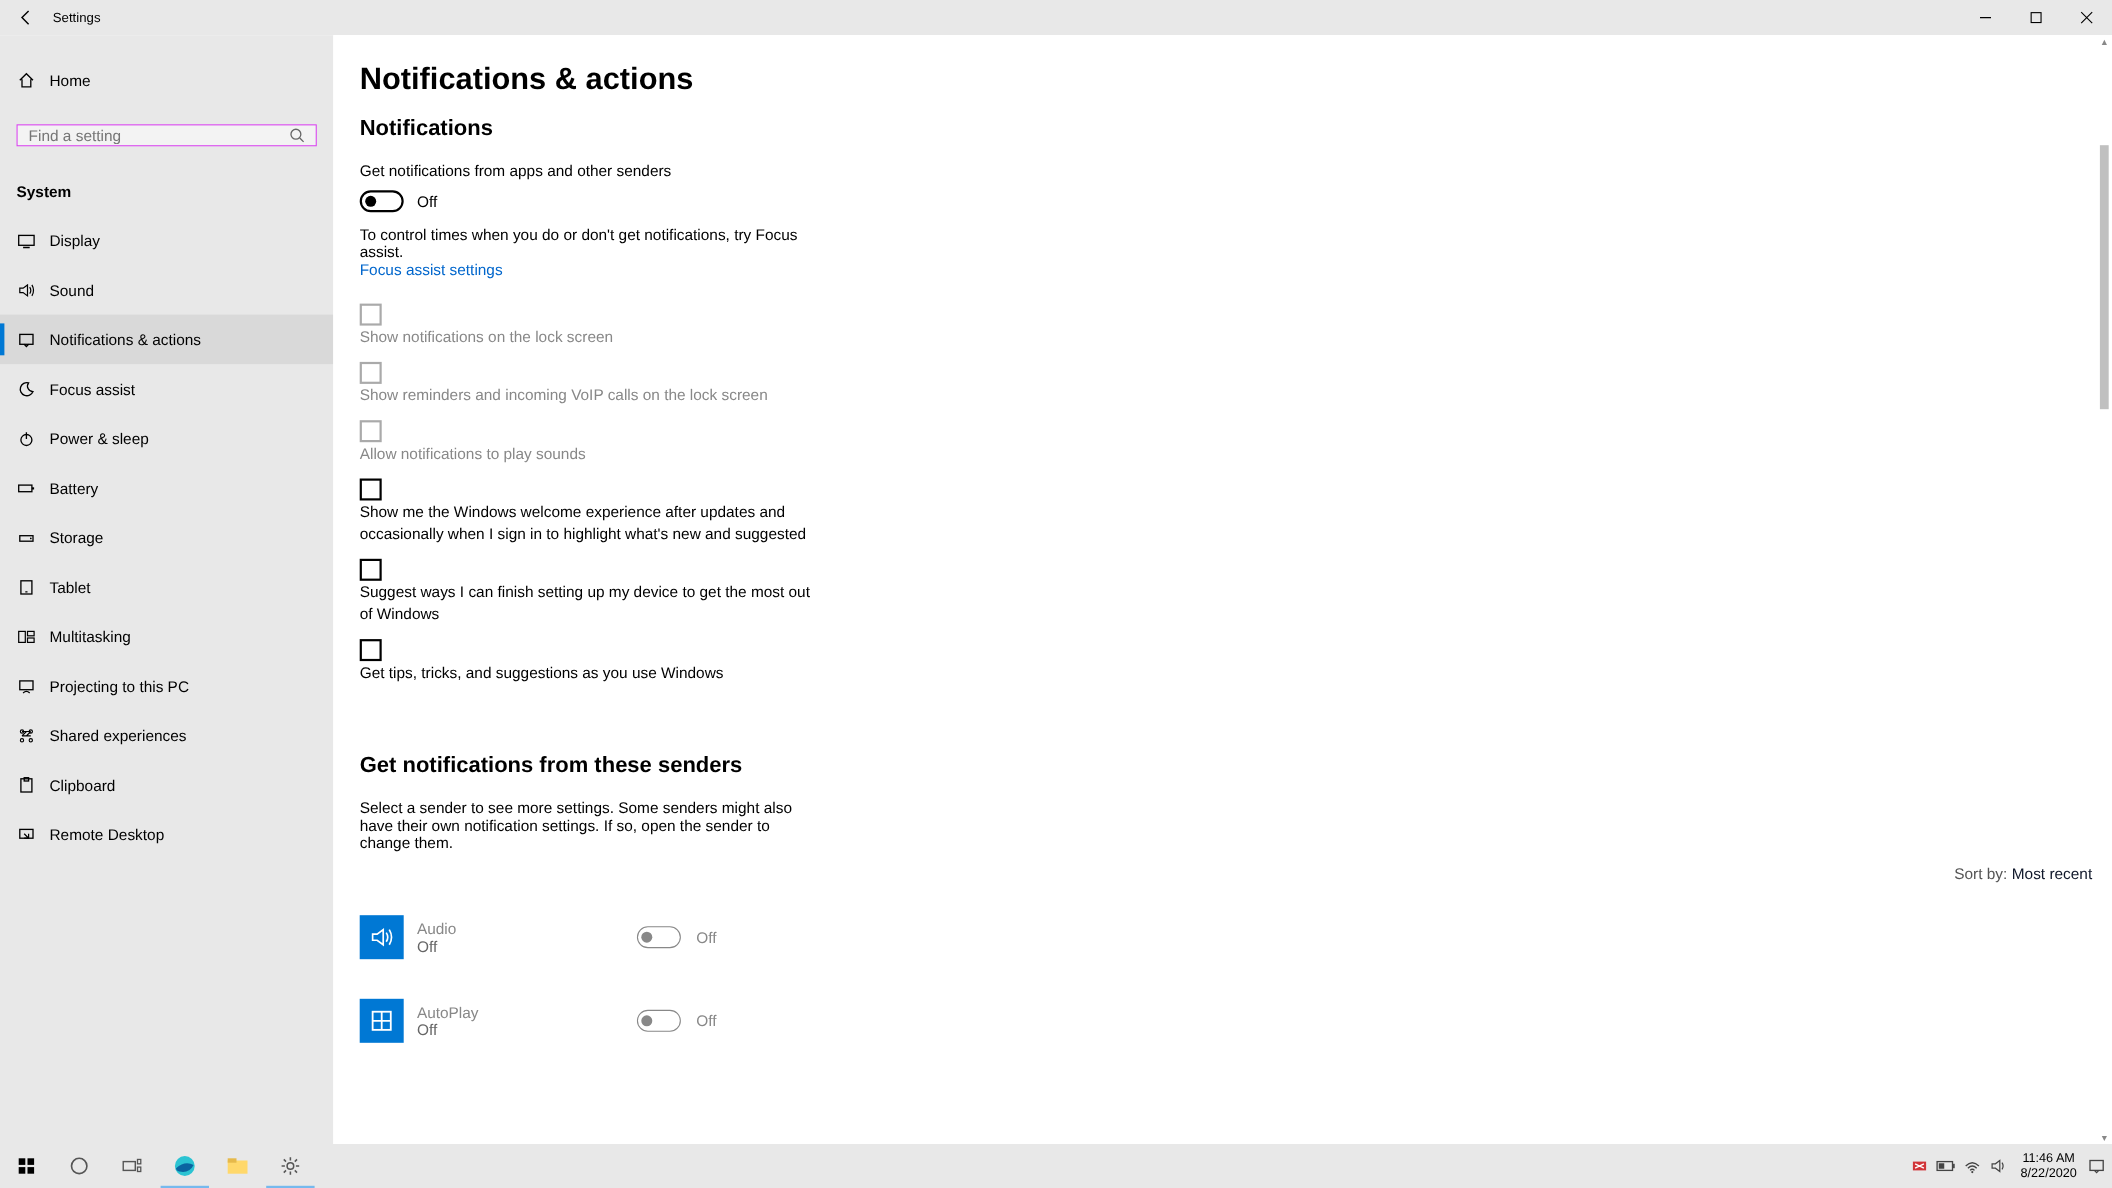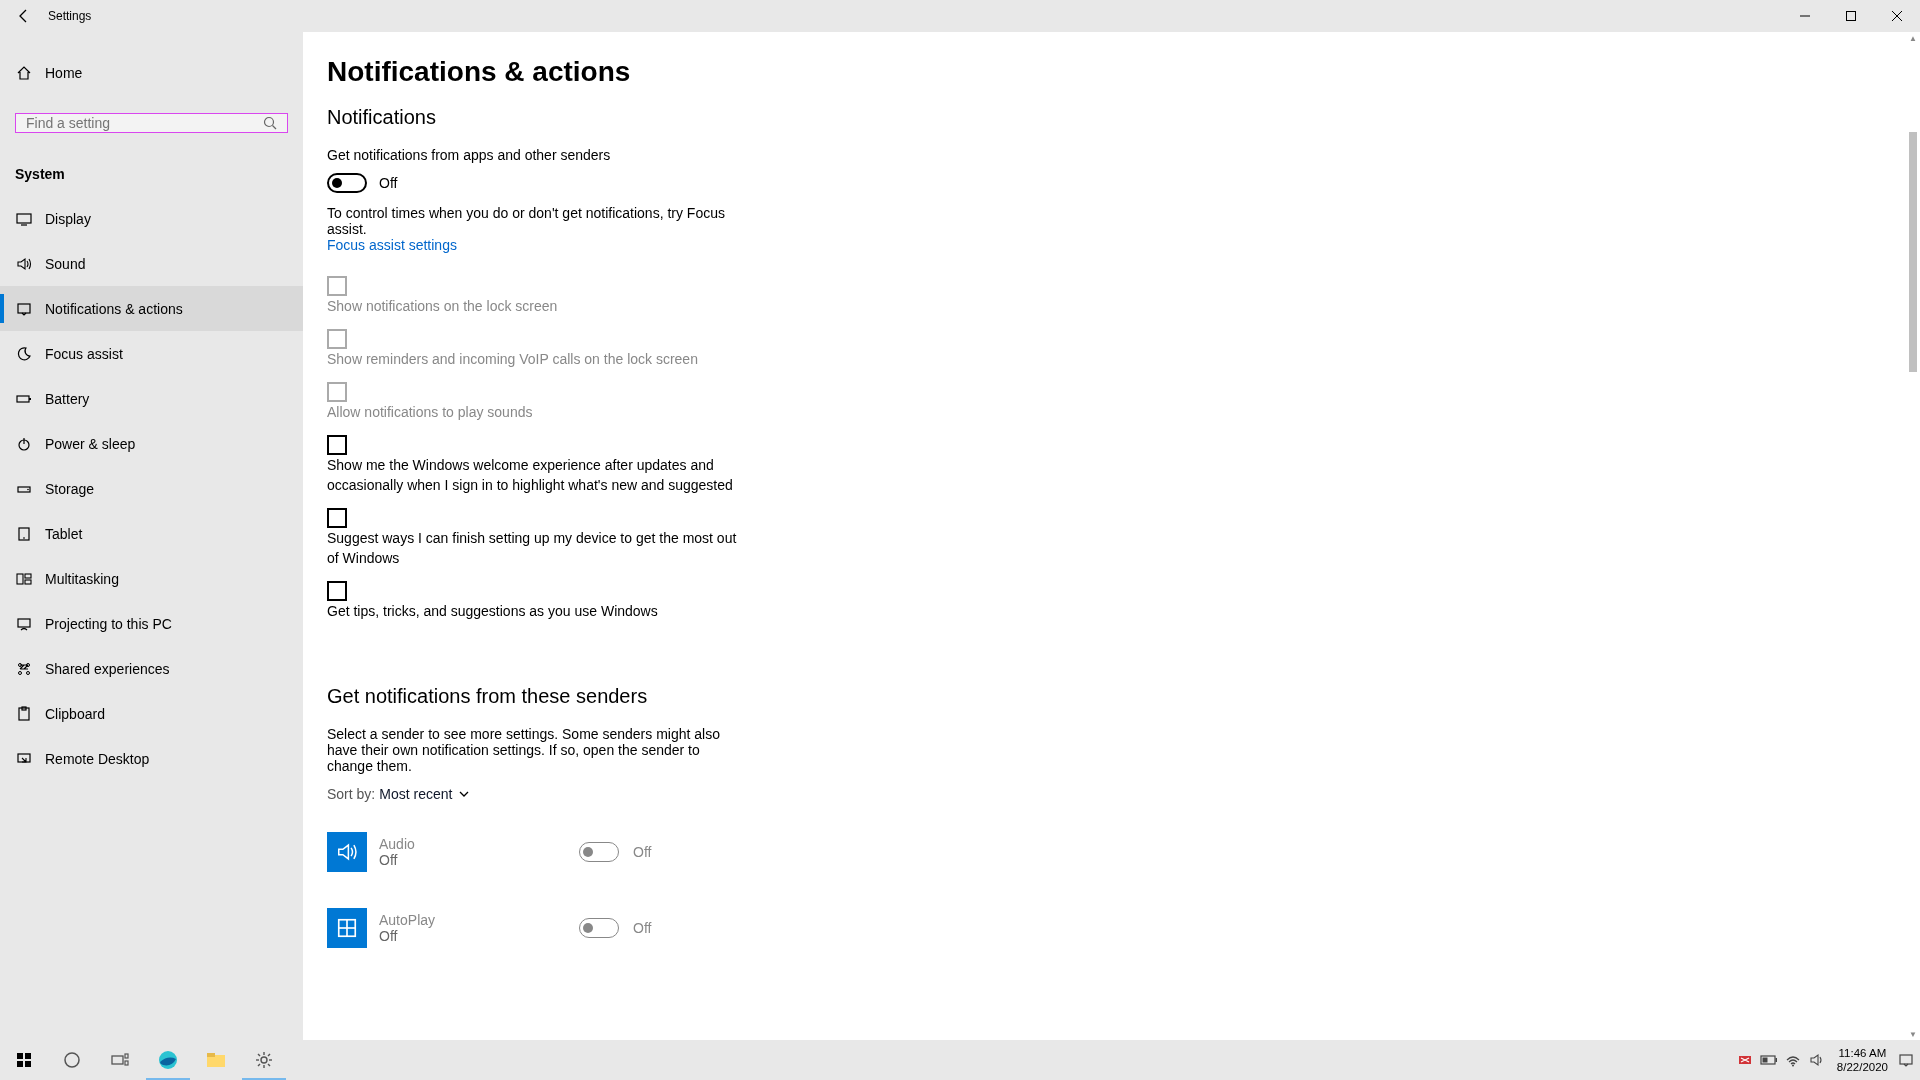--- a/index.html
+++ b/index.html
@@ -25,21 +25,21 @@
 .nav-row.selected::before { content: ""; position: absolute; left: 0; top: 8px; bottom: 8px; width: 4px; background: #0078d4; }
 .nav-section { font-weight: 600; font-size: 14px; padding: 0 15px; height: 45px; display: flex; align-items: center; }
 
 .searchbox { margin: 18px 15px; height: 20px; border: 1px solid #d946ef; background: #f3f3f3; display: flex; align-items: center; padding: 0 10px; }
 .searchbox input { flex: 1; background: transparent; border: none; outline: none; font-size: 14px; color: #333; }
 .searchbox .icon { color: #666; font-size: 14px; }
 
 
 .content-scroll { height: 100%; overflow-y: auto; padding: 24px 0 0 24px; }
 .page-title { font-size: 28px; font-weight: 600; color: #000; margin-bottom: 18px; }
-.section-title { font-size: 20px; font-weight: 400; margin-top: 4px; margin-bottom: 18px; }
+.section-title { font-size: 20px; font-weight: 700; margin-top: 4px; margin-bottom: 18px; }
 .section-title.mt { margin-top: 64px; }
 .body-text { font-size: 14px; color: #000; margin-bottom: 10px; max-width: 420px; }
 .hint-text { font-size: 14px; color: #000; margin-top: 12px; max-width: 420px; }
 .link { color: #0066cc; font-size: 14px; cursor: pointer; }
 
 
 .toggle-row { display: flex; align-items: center; margin-bottom: 8px; }
 .toggle { width: 40px; height: 20px; border: 2px solid #000; border-radius: 10px; position: relative; background: #fff; }
 .toggle .knob { position: absolute; width: 10px; height: 10px; background: #000; border-radius: 50%; top: 3px; left: 3px; }
 .toggle.off .knob { left: 3px; }
@@ -50,21 +50,21 @@
 
 
 .check-list { margin-top: 22px; }
 .check-row { display: flex; align-items: flex-start; margin-bottom: 12px; max-width: 420px; flex-direction: column; }
 .checkbox { width: 20px; height: 20px; border: 2px solid #000; flex-shrink: 0; margin-right: 12px; margin-top: 1px; }
 .check-row.disabled .checkbox { border-color: #aaa; }
 .check-row.disabled .check-label { color: #888; }
 .check-label { font-size: 14px; line-height: 20px; }
 
 
-.sort-row { display: flex; align-items: center; font-size: 14px; margin: 12px 0 18px 0; }
+.sort-row { display: flex; align-items: center; font-size: 14px; margin: 12px 0 18px 0; justify-content: flex-end; }
 .sort-row .label { color: #555; margin-right: 4px; }
 .sort-row .value { color: #0f172a; margin-right: 6px; }
 .sender-row { display: flex; align-items: center; height: 64px; margin-bottom: 12px; }
 .sender-icon { width: 40px; height: 40px; background: #0078d4; display: flex; align-items: center; justify-content: center; color: #fff; margin-right: 12px; }
 .sender-info { width: 200px; }
 .sender-name { font-size: 14px; color: #888; }
 .sender-status { font-size: 14px; color: #666; }
 .sender-toggle-label { margin-left: 14px; font-size: 14px; color: #888; }
 
 
@@ -165,34 +165,34 @@
       <span class="icon">
           <svg width="16" height="16" viewBox="0 0 16 16">
             <path d="M10 2 A6 6 0 1 0 14 10 A5 5 0 0 1 10 2 Z" stroke="#000" stroke-width="1.2" fill="none"></path>
           </svg>
         </span>
       <span>Focus assist</span>
     </div>
     <div class="nav-row">
       <span class="icon">
           <svg width="16" height="16" viewBox="0 0 16 16">
+            <circle cx="8" cy="9" r="5" stroke="#000" stroke-width="1.2" fill="none"></circle>
+            <line x1="8" y1="2" x2="8" y2="8" stroke="#000" stroke-width="1.2"></line>
+          </svg>
+        </span>
+      <span>Power &amp; sleep</span>
+    </div>
+    <div class="nav-row">
+      <span class="icon">
+          <svg width="16" height="16" viewBox="0 0 16 16">
             <rect x="1" y="5" width="12" height="6" stroke="#000" stroke-width="1.2" fill="none"></rect>
             <rect x="13" y="7" width="2" height="2" fill="#000"></rect>
           </svg>
         </span>
       <span>Battery</span>
-    </div>
-    <div class="nav-row">
-      <span class="icon">
-          <svg width="16" height="16" viewBox="0 0 16 16">
-            <circle cx="8" cy="9" r="5" stroke="#000" stroke-width="1.2" fill="none"></circle>
-            <line x1="8" y1="2" x2="8" y2="8" stroke="#000" stroke-width="1.2"></line>
-          </svg>
-        </span>
-      <span>Power &amp; sleep</span>
     </div>
     <div class="nav-row">
       <span class="icon">
           <svg width="16" height="16" viewBox="0 0 16 16">
             <rect x="2" y="6" width="12" height="5" stroke="#000" stroke-width="1.2" fill="none"></rect>
             <circle cx="12" cy="8.5" r="0.8" fill="#000"></circle>
           </svg>
         </span>
       <span>Storage</span>
     </div>

